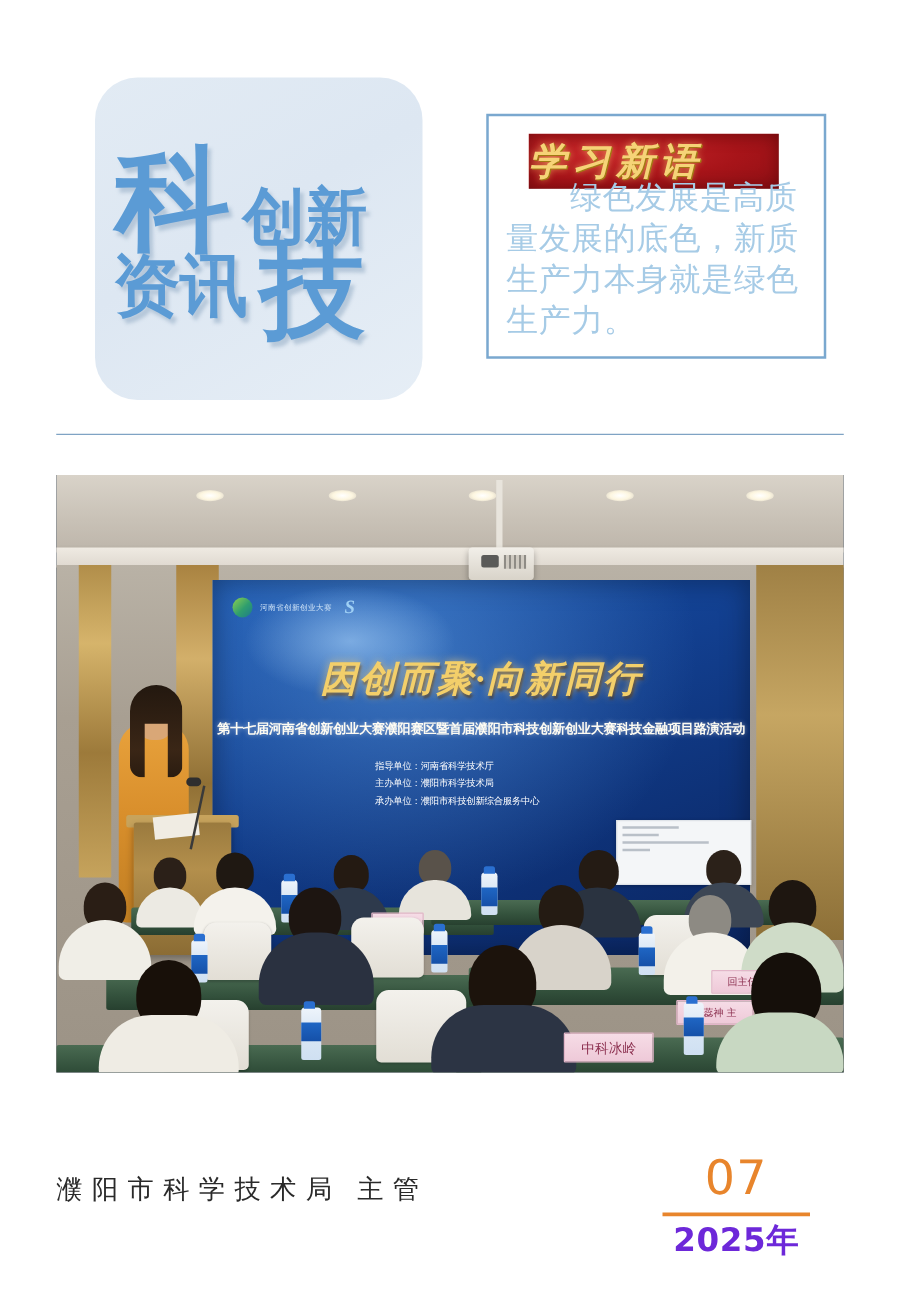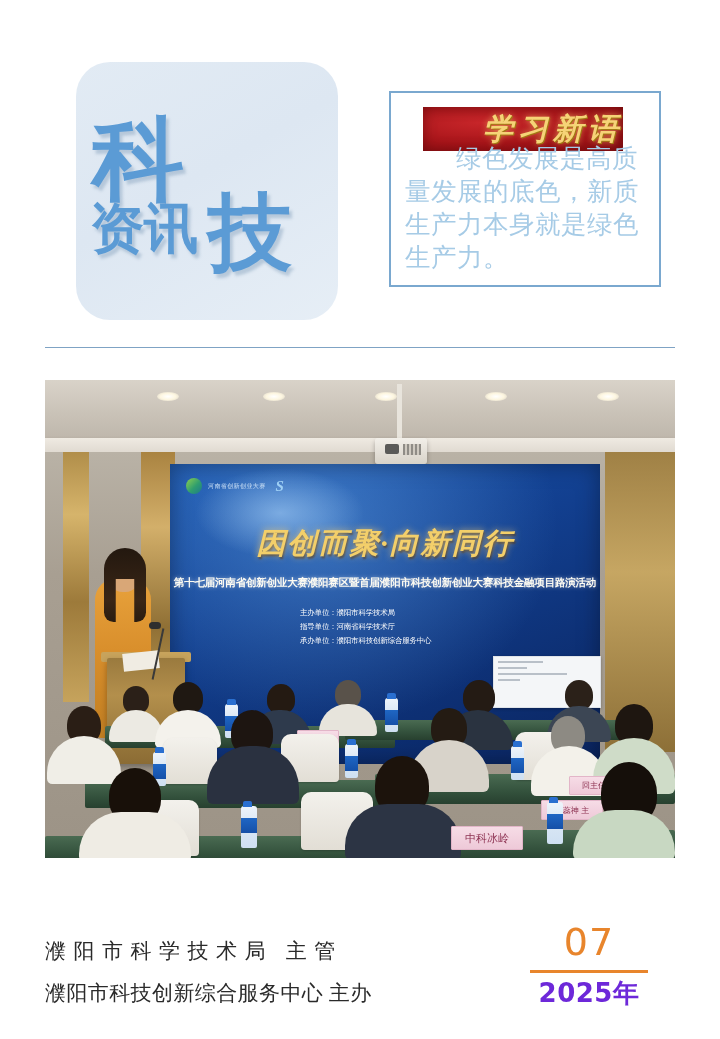--- a/index.html
+++ b/index.html
@@ -54,21 +54,21 @@
   }
   #quote-banner {
     position: absolute;
     left: 32px; top: 14px;
     width: 200px; height: 44px;
     background:
       radial-gradient(ellipse at 30% 35%, #c8262a 0%, #a71419 55%, #8c0f14 100%);
     box-shadow: inset 0 0 14px rgba(60,0,0,0.45);
     display: flex;
     align-items: center;
-    justify-content: flex-end;
+    justify-content: flex-start;
   }
   #quote-banner-text {
     font-family: "Liberation Serif", "DejaVu Serif", serif;
     font-size: 30px;
     font-weight: bold;
     font-style: italic;
     letter-spacing: 5px;
     color: #f6d377;
     text-shadow: 1px 1px 0 #a07a12, 0 0 6px rgba(255,220,120,0.65);
     white-space: nowrap;
@@ -344,20 +344,21 @@
     letter-spacing: 0.5px;
   }
 </style>
 </head>
 <body>
 
 <div id="masthead-row">
 
   <div id="logo-box">
     <span class="logo-glyph" id="logo-ke">科</span>
+    <span class="logo-glyph" id="logo-cx">创新</span>
     <span class="logo-glyph" id="logo-zx">资讯</span>
     <span class="logo-glyph" id="logo-ji">技</span>
   </div>
 
   <div id="quote-box">
     <div id="quote-banner">
       <span id="quote-banner-text">学习新语</span>
     </div>
     <div id="quote-text">绿色发展是高质量发展的底色，新质生产力本身就是绿色生产力。</div>
   </div>
@@ -391,22 +392,22 @@
   <div class="ph" id="screen-logos">
     <span id="logo-leaf"></span>
     <span id="logo-leaf-text">河南省创新创业大赛</span>
     <span id="logo-s">S</span>
   </div>
 
   <div class="ph" id="screen-headline">因创而聚·向新同行</div>
   <div class="ph" id="screen-subtitle">第十七届河南省创新创业大赛濮阳赛区暨首届濮阳市科技创新创业大赛科技金融项目路演活动</div>
 
   <div class="ph" id="screen-orgs">
+    <div>指导单位：河南省科学技术厅</div>
     <div>主办单位：濮阳市科学技术局</div>
-    <div>指导单位：河南省科学技术厅</div>
     <div>承办单位：濮阳市科技创新综合服务中心</div>
   </div>
 
   <div class="ph" id="screen-inset">
     <div class="inset-line" style="width:46%"></div>
     <div class="inset-line" style="width:30%"></div>
     <div class="inset-line" style="width:70%"></div>
     <div class="inset-line" style="width:22%"></div>
   </div>
 
@@ -515,20 +516,19 @@
         <span class="bottle-label"></span>
     </div>
 
     <div class="namecard" style="left:406px; top:146px; width:70px; height:22px; font-size:11px;">中科冰岭</div>
   </div>
 </div>
 
 <div id="footer">
   <div id="footer-left">
     <div id="footer-line-1">濮阳市科学技术局 主管</div>
-    <div id="footer-line-2">濮阳市科技创新综合服务中心  主办</div>
   </div>
   <div id="footer-right">
     <div id="issue-number">07</div>
     <div id="issue-rule"></div>
     <div id="issue-year">2025年</div>
   </div>
 </div>
 
 </body></html>

